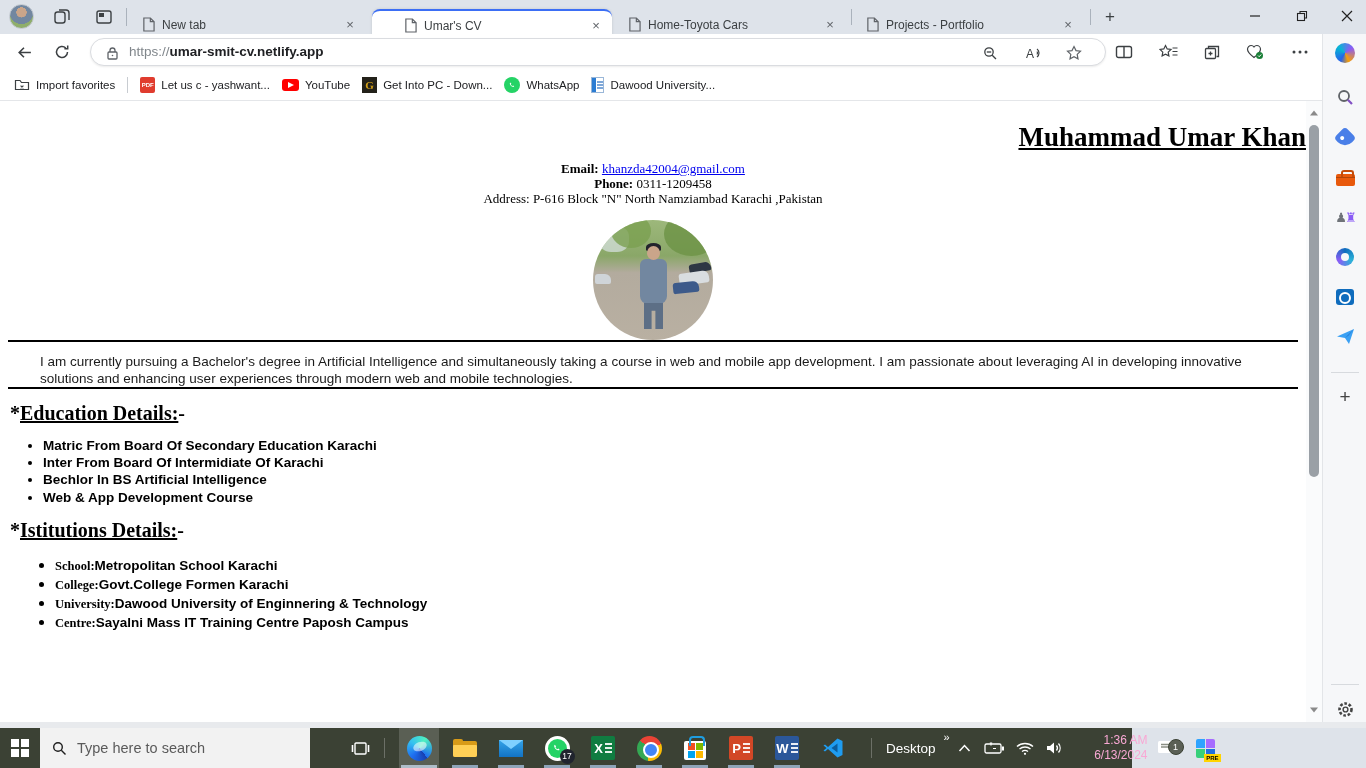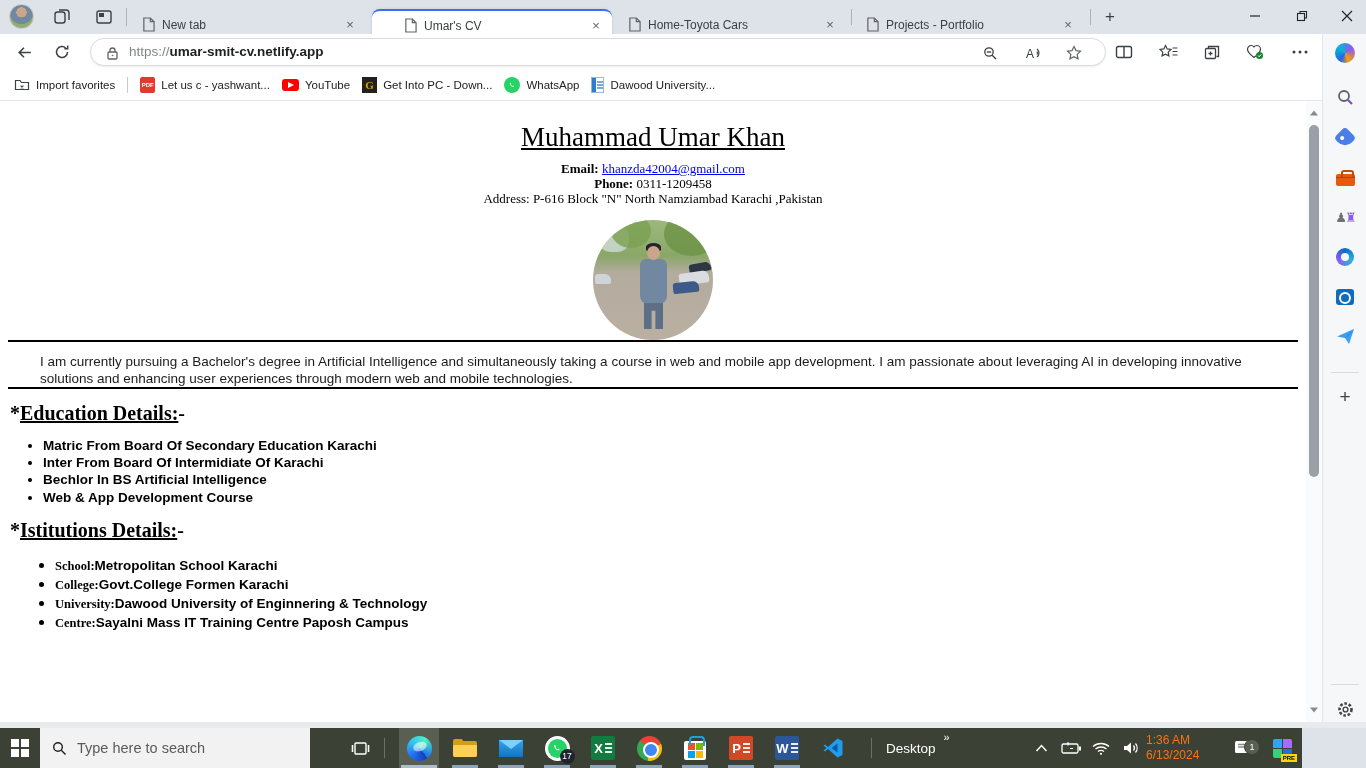--- a/index.html
+++ b/index.html
@@ -60,21 +60,21 @@
   .m365-chip { width:18px; height:18px; border-radius:50%; background:conic-gradient(#0f6cbd,#2bb3d8,#8b5cf6,#0f6cbd); position:relative; }
   .m365-chip::after { content:""; position:absolute; left:5px; top:5px; width:8px; height:8px; border-radius:50%; background:#f6f7f9; }
   .outlook-chip { width:18px; height:16px; background:#0f6cbd; border-radius:3px; position:relative; }
   .outlook-chip::after { content:""; position:absolute; left:3px; top:3px; width:8px; height:8px; border:2px solid #fff; border-radius:50%; }
   .rail-sep { position:absolute; left:8px; width:28px; height:1px; background:#d7dade; }
   .rail-plus { font-size:19px; color:#444; }
 
   
   #content { position:absolute; left:0; top:101px; width:1322px; height:621px; background:#fff; overflow:hidden; font-family:"Liberation Serif",serif; }
   #content .inner { width:1306px; }
-  h1.cv-title { margin-top:21px; text-align:center; font-size:27px; font-weight:400; text-decoration:underline; color:#000; }
+  h1.cv-title { margin-top:21px; text-align:right; font-size:27px; font-weight:700; text-decoration:underline; color:#000; }
   .contact { margin-top:8px; text-align:center; font-size:13px; line-height:15px; color:#000; }
   .contact b { font-weight:700; }
   a.mail-link { color:#0000ee; text-decoration:underline; cursor:pointer; }
   .photo-wrap { margin-top:14px; display:flex; justify-content:center; }
   .photo { width:120px; height:120px; border-radius:50%; position:relative; overflow:hidden;
            background:linear-gradient(180deg,#9db87b 0%,#8aa768 30%,#b3ab9e 44%,#b9b0a2 100%); }
   .photo .sky { position:absolute; left:6px; top:6px; width:30px; height:26px; background:#d8e2e4; border-radius:40%; opacity:.7; }
   .photo .tree1 { position:absolute; right:-6px; top:-8px; width:55px; height:44px; background:#6f9448; border-radius:50%; opacity:.85; }
   .photo .tree2 { position:absolute; left:18px; top:-6px; width:40px; height:34px; background:#7aa050; border-radius:50%; opacity:.8; }
   .photo .car { position:absolute; border-radius:3px 6px 2px 2px; }
@@ -101,21 +101,21 @@
 
   
   #scrollbar { position:absolute; right:0; top:0; width:16px; height:621px; background:#fafbfc; }
   #scrollbar .sb-up { position:absolute; top:8px; left:3px; }
   #scrollbar .sb-down { position:absolute; top:605px; left:3px; }
   #scrollbar .sb-thumb { position:absolute; left:3px; top:24px; width:10px; height:352px; background:#9aa0a6; border-radius:5px; }
 
   #bottomstrip { position:absolute; left:0; top:722px; width:1366px; height:6px; background:#e8eaed; }
 
   
-  #taskbar { position:absolute; left:0; top:728px; width:1302px; height:40px; background:#3b4134; display:flex; align-items:stretch; }
+  #taskbar { position:absolute; left:0; top:728px; width:1132px; height:40px; background:#3b4134; display:flex; align-items:stretch; }
   .tb-app { position:relative; width:40px; display:flex; align-items:center; justify-content:center; cursor:pointer; flex:none; }
   .tb-app.running::after { content:""; position:absolute; bottom:0; left:7px; right:7px; height:3px; background:#8ea4b8; }
   .tb-app.active-app { background:rgba(255,255,255,.16); }
   .tb-app.active-app::after { left:2px; right:2px; background:#aebdc9; }
   #tb-search { width:270px; background:#f2f2f2; display:flex; align-items:center; padding-left:12px; gap:10px; flex:none; }
   #tb-search input { border:none; outline:none; background:transparent; font-size:14.5px; color:#333; width:200px; font-family:"Liberation Sans",sans-serif; }
   #tb-search input::placeholder { color:#5a5a5a; }
   .tb-gap { width:10px; flex:none; }
   .tb-sep { width:1px; background:rgba(255,255,255,.25); margin:10px 4px; flex:none; }
   .win-logo { display:grid; grid-template-columns:8px 8px; grid-template-rows:8px 8px; gap:1.5px; }
@@ -140,21 +140,21 @@
   .chrome-orb { width:25px; height:25px; border-radius:50%; background:conic-gradient(from -50deg,#ea4335 0 33%,#fbbc05 0 66%,#34a853 0 100%); position:relative; }
   .chrome-orb::after { content:""; position:absolute; left:6.5px; top:6.5px; width:12px; height:12px; border-radius:50%; background:#4285f4; border:2px solid #fff; }
   .store-chip { position:relative; width:22px; height:19px; background:#fff; border-radius:2px; margin-top:4px; display:grid; grid-template-columns:7px 7px; grid-template-rows:7px 7px; gap:1px; place-content:center; }
   .store-chip::before { content:""; position:absolute; left:5px; top:-5px; width:12px; height:8px; border:2.5px solid #1e9de0; border-bottom:none; border-radius:4px 4px 0 0; }
   .store-chip i:nth-child(1){background:#f25022;} .store-chip i:nth-child(2){background:#7fba00;}
   .store-chip i:nth-child(3){background:#00a4ef;} .store-chip i:nth-child(4){background:#ffb900;}
   .desktop-area { position:relative; display:flex; align-items:center; padding:0 14px 0 10px; color:#fff; font-size:13.5px; flex:none; cursor:pointer; }
   .desktop-area .chev2 { position:absolute; right:2px; top:3px; color:#fff; font-size:11px; letter-spacing:-2px; }
   #tray { margin-left:auto; display:flex; align-items:center; flex:none; }
   .tray-ico { width:30px; display:flex; align-items:center; justify-content:center; cursor:pointer; }
-  .clock { width:78px; text-align:left; color:#f97316; font-size:12px; line-height:15px; cursor:pointer; }
+  .clock { width:78px; text-align:right; color:#f9a8d4; font-size:12px; line-height:15px; cursor:pointer; }
   .notif { position:relative; width:38px; display:flex; align-items:center; justify-content:center; cursor:pointer; }
   .notif .n-badge { position:absolute; right:2px; bottom:2px; width:16px; height:16px; border-radius:50%; background:#5a5f55; color:#fff; font-size:9px; display:flex; align-items:center; justify-content:center; border:1px solid #3b4134; }
   .pre-chip { position:relative; width:22px; height:22px; display:grid; grid-template-columns:9px 9px; grid-template-rows:9px 9px; gap:1px; place-content:center; cursor:pointer; }
   .pre-chip i:nth-child(1){background:#2ea3ff;border-radius:2px 0 0 0;} .pre-chip i:nth-child(2){background:#a66cff;border-radius:0 2px 0 0;}
   .pre-chip i:nth-child(3){background:#37d07a;border-radius:0 0 0 2px;} .pre-chip i:nth-child(4){background:#1f6fe0;border-radius:0 0 2px 0;}
   .pre-tag { position:absolute; right:-4px; bottom:-3px; background:#ffd400; color:#000; font-size:6px; font-weight:700; padding:0 2px; line-height:8px; }
 </style>
 </head>
 <body>
 

